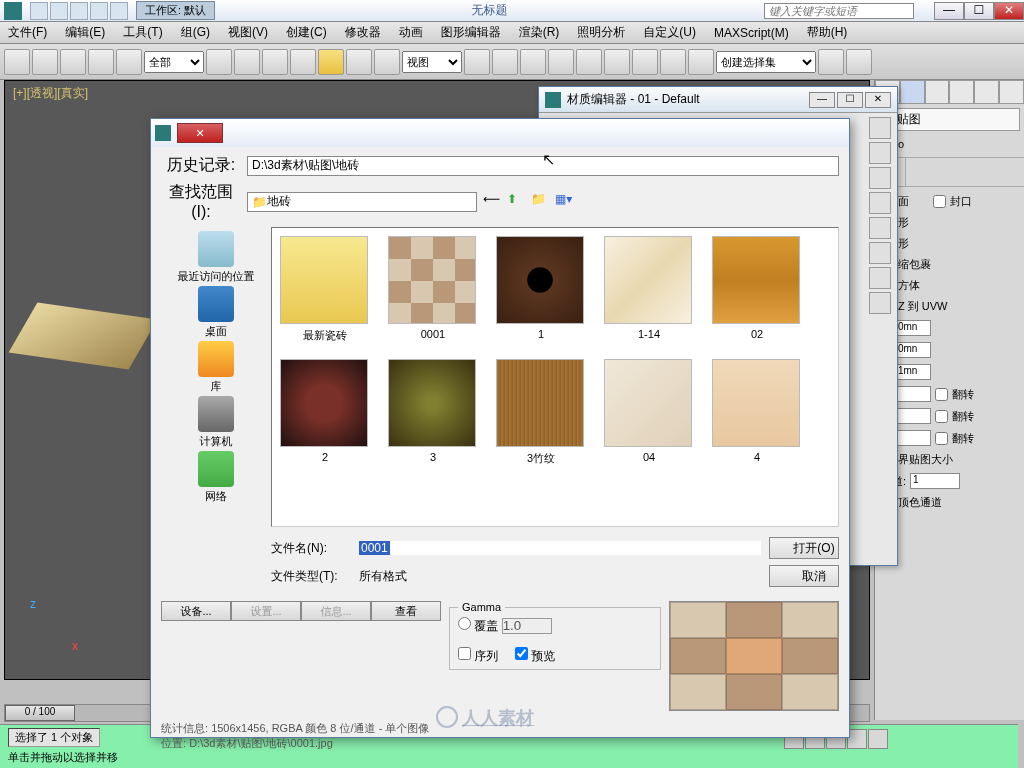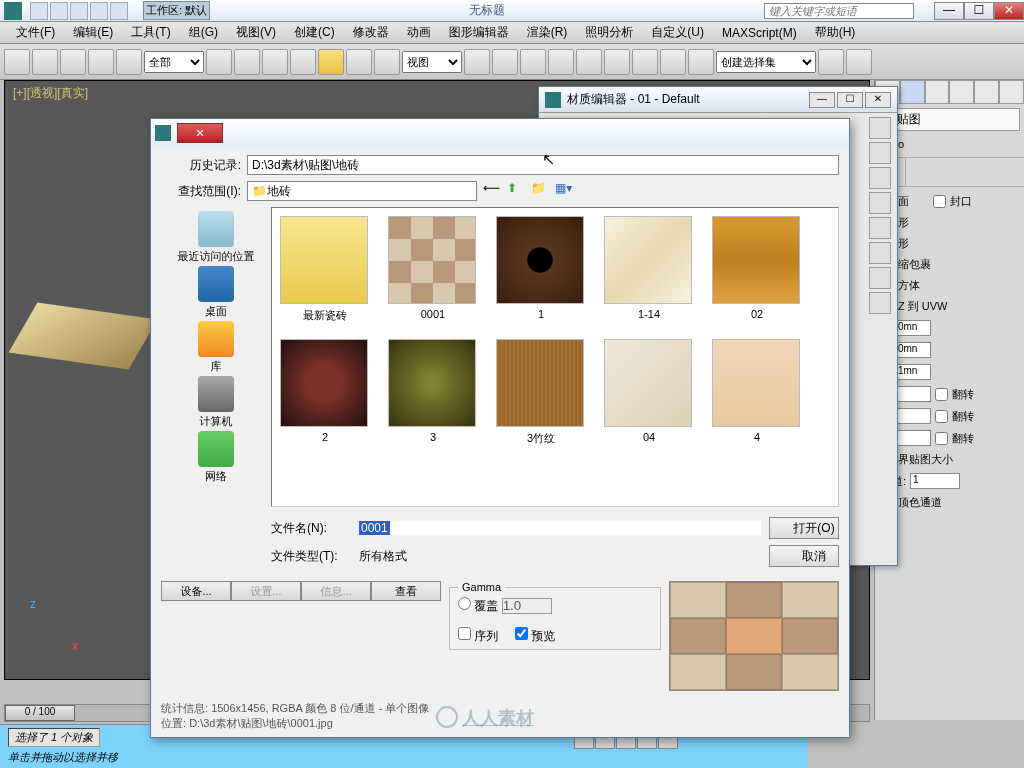--- a/index.html
+++ b/index.html
@@ -3,29 +3,29 @@
 <meta charset="utf-8">
 <style>
 * { box-sizing: border-box; margin: 0; padding: 0; font-family: "Microsoft YaHei", Arial, sans-serif; }
 body { width: 1024px; height: 768px; overflow: hidden; background: #c0c0c0; position: relative; font-size: 12px; }
 
 
 .titlebar { height: 22px; background: linear-gradient(#fff,#e0e8f5); display: flex; align-items: center; border-bottom: 1px solid #888; }
 .titlebar .app-icon { width: 18px; height: 18px; background: #2a7a7a; margin: 0 4px; }
 .qat { display: flex; gap: 2px; padding: 0 4px; }
 .qat span { width: 18px; height: 18px; background: #d8e4f0; border: 1px solid #9ab; }
-.titlebar .ws-btn { background: #bcd; border: 1px solid #789; padding: 1px 2px; font-size: 11px; margin-left: 11px; }
+.titlebar .ws-btn { background: #bcd; border: 1px solid #789; padding: 1px 8px; font-size: 11px; margin-left: 4px; }
 .titlebar .title { flex: 1; text-align: center; color: #3a5a8a; font-size: 12px; }
 .titlebar .search { width: 150px; height: 16px; border: 1px solid #888; font-style: italic; color: #999; padding: 0 4px; font-size: 11px; }
 .titlebar .winbtns { display: flex; margin-left: 20px; }
 .titlebar .winbtns span { width: 30px; height: 18px; background: linear-gradient(#f8f8f8,#d8d8e8); border: 1px solid #888; text-align: center; line-height: 14px; }
 .titlebar .winbtns .close { background: linear-gradient(#e08080,#c02020); color: #fff; }
 
 
-.menubar { height: 22px; background: linear-gradient(#e8e8e8,#d0d0d0); display: flex; align-items: center; padding: 0 8px; gap: 2px; border-bottom: 1px solid #888; }
+.menubar { height: 22px; background: linear-gradient(#e8e8e8,#d0d0d0); display: flex; align-items: center; padding: 0 0; gap: 2px; border-bottom: 1px solid #888; }
 .menubar span { padding: 2px 8px; font-size: 12px; }
 
 
 .toolbar { height: 36px; background: linear-gradient(#e0e0e0,#c8c8c8); border-bottom: 1px solid #888; display: flex; align-items: center; padding: 0 4px; gap: 2px; }
 .toolbar .tb { width: 26px; height: 26px; background: linear-gradient(#f0f0f0,#d0d0d0); border: 1px solid #999; border-radius: 2px; }
 .toolbar select { height: 22px; font-size: 11px; }
 
 
 .viewport { position: absolute; top: 80px; left: 4px; width: 866px; height: 600px; background: #585858; border: 1px solid #000; }
 .viewport .label { position: absolute; top: 4px; left: 8px; color: #d8c070; font-size: 12px; }
@@ -37,21 +37,21 @@
 
 .right-panel { position: absolute; top: 80px; right: 0; width: 150px; height: 640px; background: #d8d8d8; border-left: 1px solid #888; }
 .right-panel .tabs { display: flex; height: 24px; }
 .right-panel .tabs span { flex: 1; border: 1px solid #999; background: #e8e8e8; }
 .right-panel .row { padding: 3px 6px; font-size: 11px; display: flex; align-items: center; gap: 4px; }
 .right-panel .spin { width: 50px; height: 16px; border: 1px solid #888; background: #fff; font-size: 10px; padding: 0 2px; }
 
 
 .timeline { position: absolute; bottom: 46px; left: 4px; width: 866px; height: 18px; background: #b8b8b8; border: 1px solid #888; }
 .timeline .slider { width: 70px; height: 16px; background: linear-gradient(#e8e8e8,#c0c0c0); border: 1px solid #666; text-align: center; font-size: 10px; }
-.status { position: absolute; bottom: 0; left: 0; width: 808px; height: 44px; background: #7dd3fc; border-top: 1px solid #888; font-size: 11px; padding: 2px 8px; font-style: italic; }
+.status { position: absolute; bottom: 0; left: 0; width: 1018px; height: 44px; background: #86efac; border-top: 1px solid #888; font-size: 11px; padding: 2px 8px; }
 .status-row { display: flex; gap: 12px; align-items: center; height: 20px; }
 .status .sbox { border: 1px inset #999; padding: 1px 6px; background: #e4e4e4; }
 .status .play { display: flex; gap: 1px; position: absolute; right: 130px; top: 4px; }
 .status .play span { width: 20px; height: 20px; background: #d8d8d8; border: 1px solid #888; }
 
 
 .mat-editor { position: absolute; top: 86px; left: 538px; width: 360px; height: 480px; background: #e8e8e8; border: 1px solid #5a7aa0; box-shadow: 2px 2px 6px rgba(0,0,0,.3); }
 .mat-editor .tbar { height: 26px; background: linear-gradient(#fcfcfc,#d8e4f0); display: flex; align-items: center; padding: 0 6px; border-bottom: 1px solid #999; }
 .mat-editor .tbar .ticon { width: 16px; height: 16px; background: #2a7a7a; margin-right: 6px; }
 .mat-editor .tbar .ttitle { flex: 1; font-size: 12px; }
@@ -60,21 +60,21 @@
 .mat-editor .side span { display: block; width: 22px; height: 22px; border: 1px solid #999; margin-bottom: 3px; background: #e0e0e0; }
 
 
 .file-dialog { position: absolute; top: 118px; left: 150px; width: 700px; height: 620px; background: #f0f0f0; border: 1px solid #5a7aa0; box-shadow: 3px 3px 10px rgba(0,0,0,.4); z-index: 100; }
 .file-dialog .tbar { height: 28px; background: linear-gradient(#fff,#e4ecf8); display: flex; align-items: center; padding: 0 4px; }
 .file-dialog .tbar .ticon { width: 16px; height: 16px; background: #2a7a7a; margin-right: 6px; }
 .file-dialog .tbar .ttitle { flex: 1; font-size: 12px; }
 .file-dialog .tbar .close { width: 46px; height: 20px; background: linear-gradient(#d86060,#c02020); color: #fff; text-align: center; border: 1px solid #803030; font-size: 11px; line-height: 18px; }
 .file-dialog .body { padding: 8px 10px; }
 .file-dialog .frow { display: flex; align-items: center; margin-bottom: 6px; gap: 6px; }
-.file-dialog .frow label { width: 80px; text-align: right; font-size: 12px; }
+.file-dialog .frow label { width: 80px; text-align: center; font-size: 16px; }
 .file-dialog .frow .combo { flex: 1; height: 20px; border: 1px solid #888; background: #fff; padding: 0 4px; font-size: 12px; display: flex; align-items: center; }
 .file-dialog .frow .combo.sel { background: #fff; }
 .file-dialog .nav-icons { display: flex; gap: 4px; }
 .file-dialog .nav-icons span { width: 20px; height: 20px; }
 .file-dialog .main { display: flex; height: 300px; }
 .file-dialog .places { width: 110px; display: flex; flex-direction: column; align-items: center; padding: 4px 0; gap: 2px; }
 .file-dialog .place { text-align: center; font-size: 11px; }
 .file-dialog .place .picon { width: 36px; height: 36px; margin: 0 auto 2px; border-radius: 4px; }
 .file-dialog .files { flex: 1; border: 1px inset #ccc; background: #fff; padding: 8px; display: flex; flex-wrap: wrap; gap: 16px 18px; align-content: flex-start; overflow: hidden; }
 .file-dialog .thumb { width: 90px; text-align: center; font-size: 11px; }

